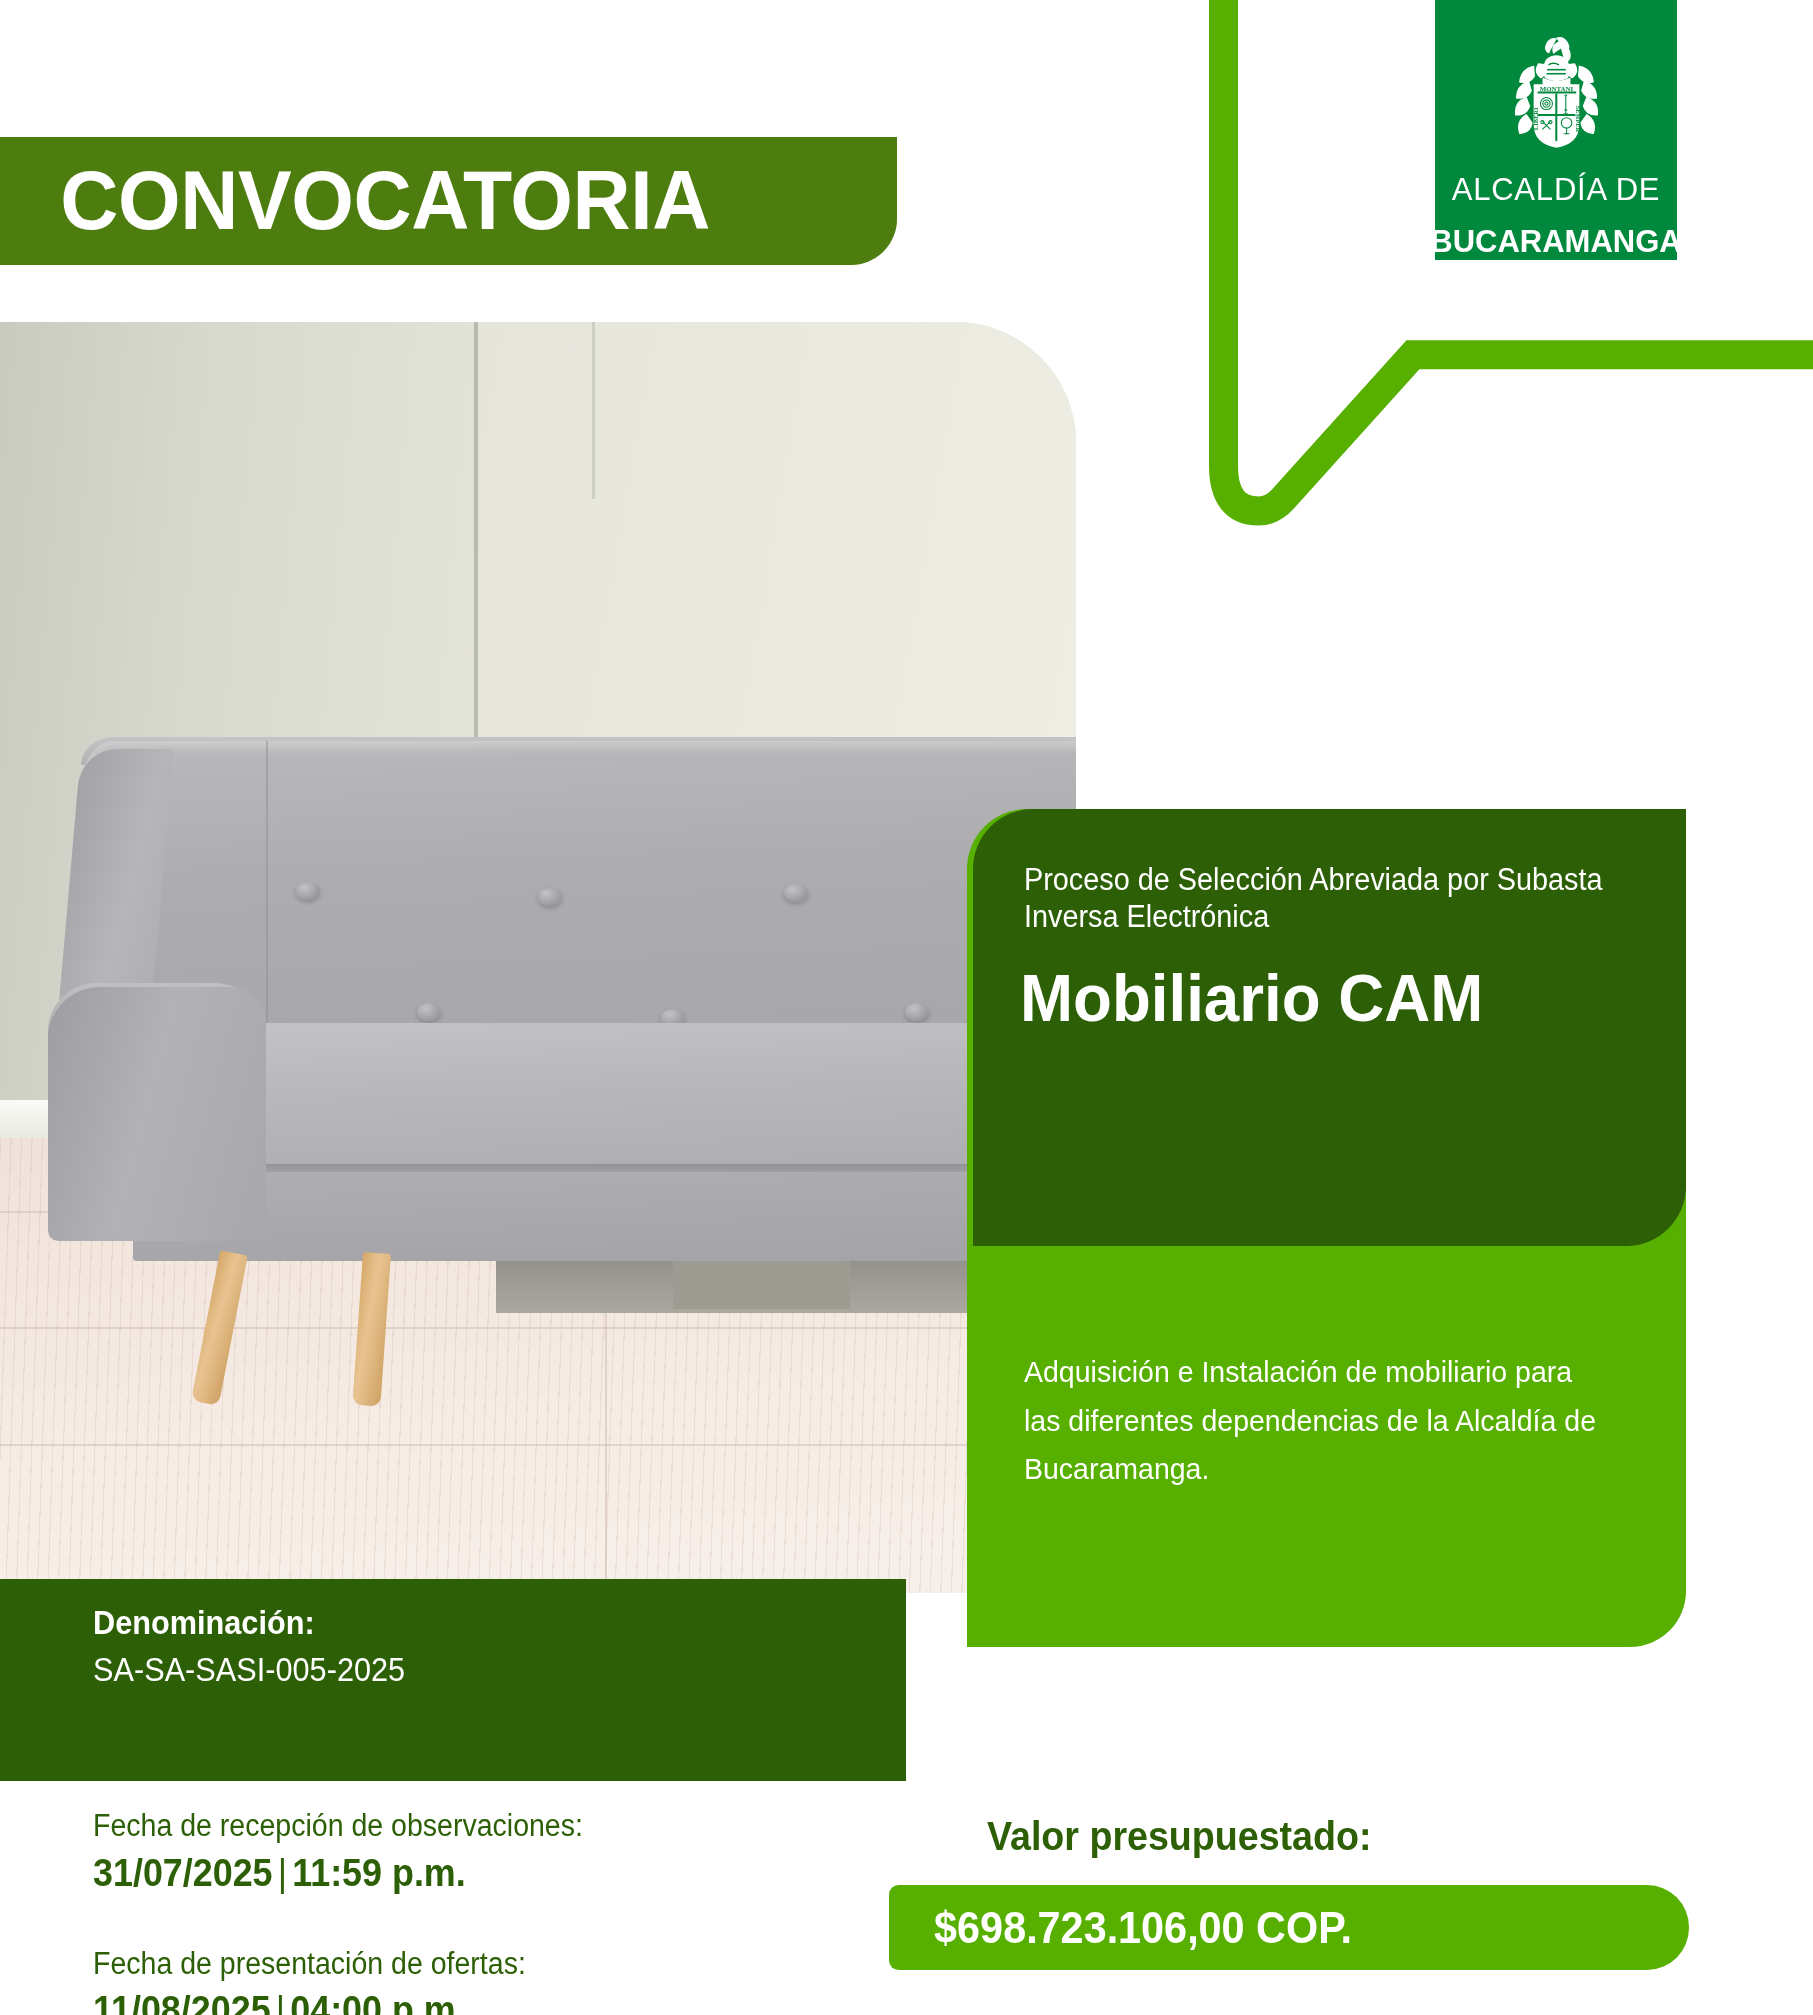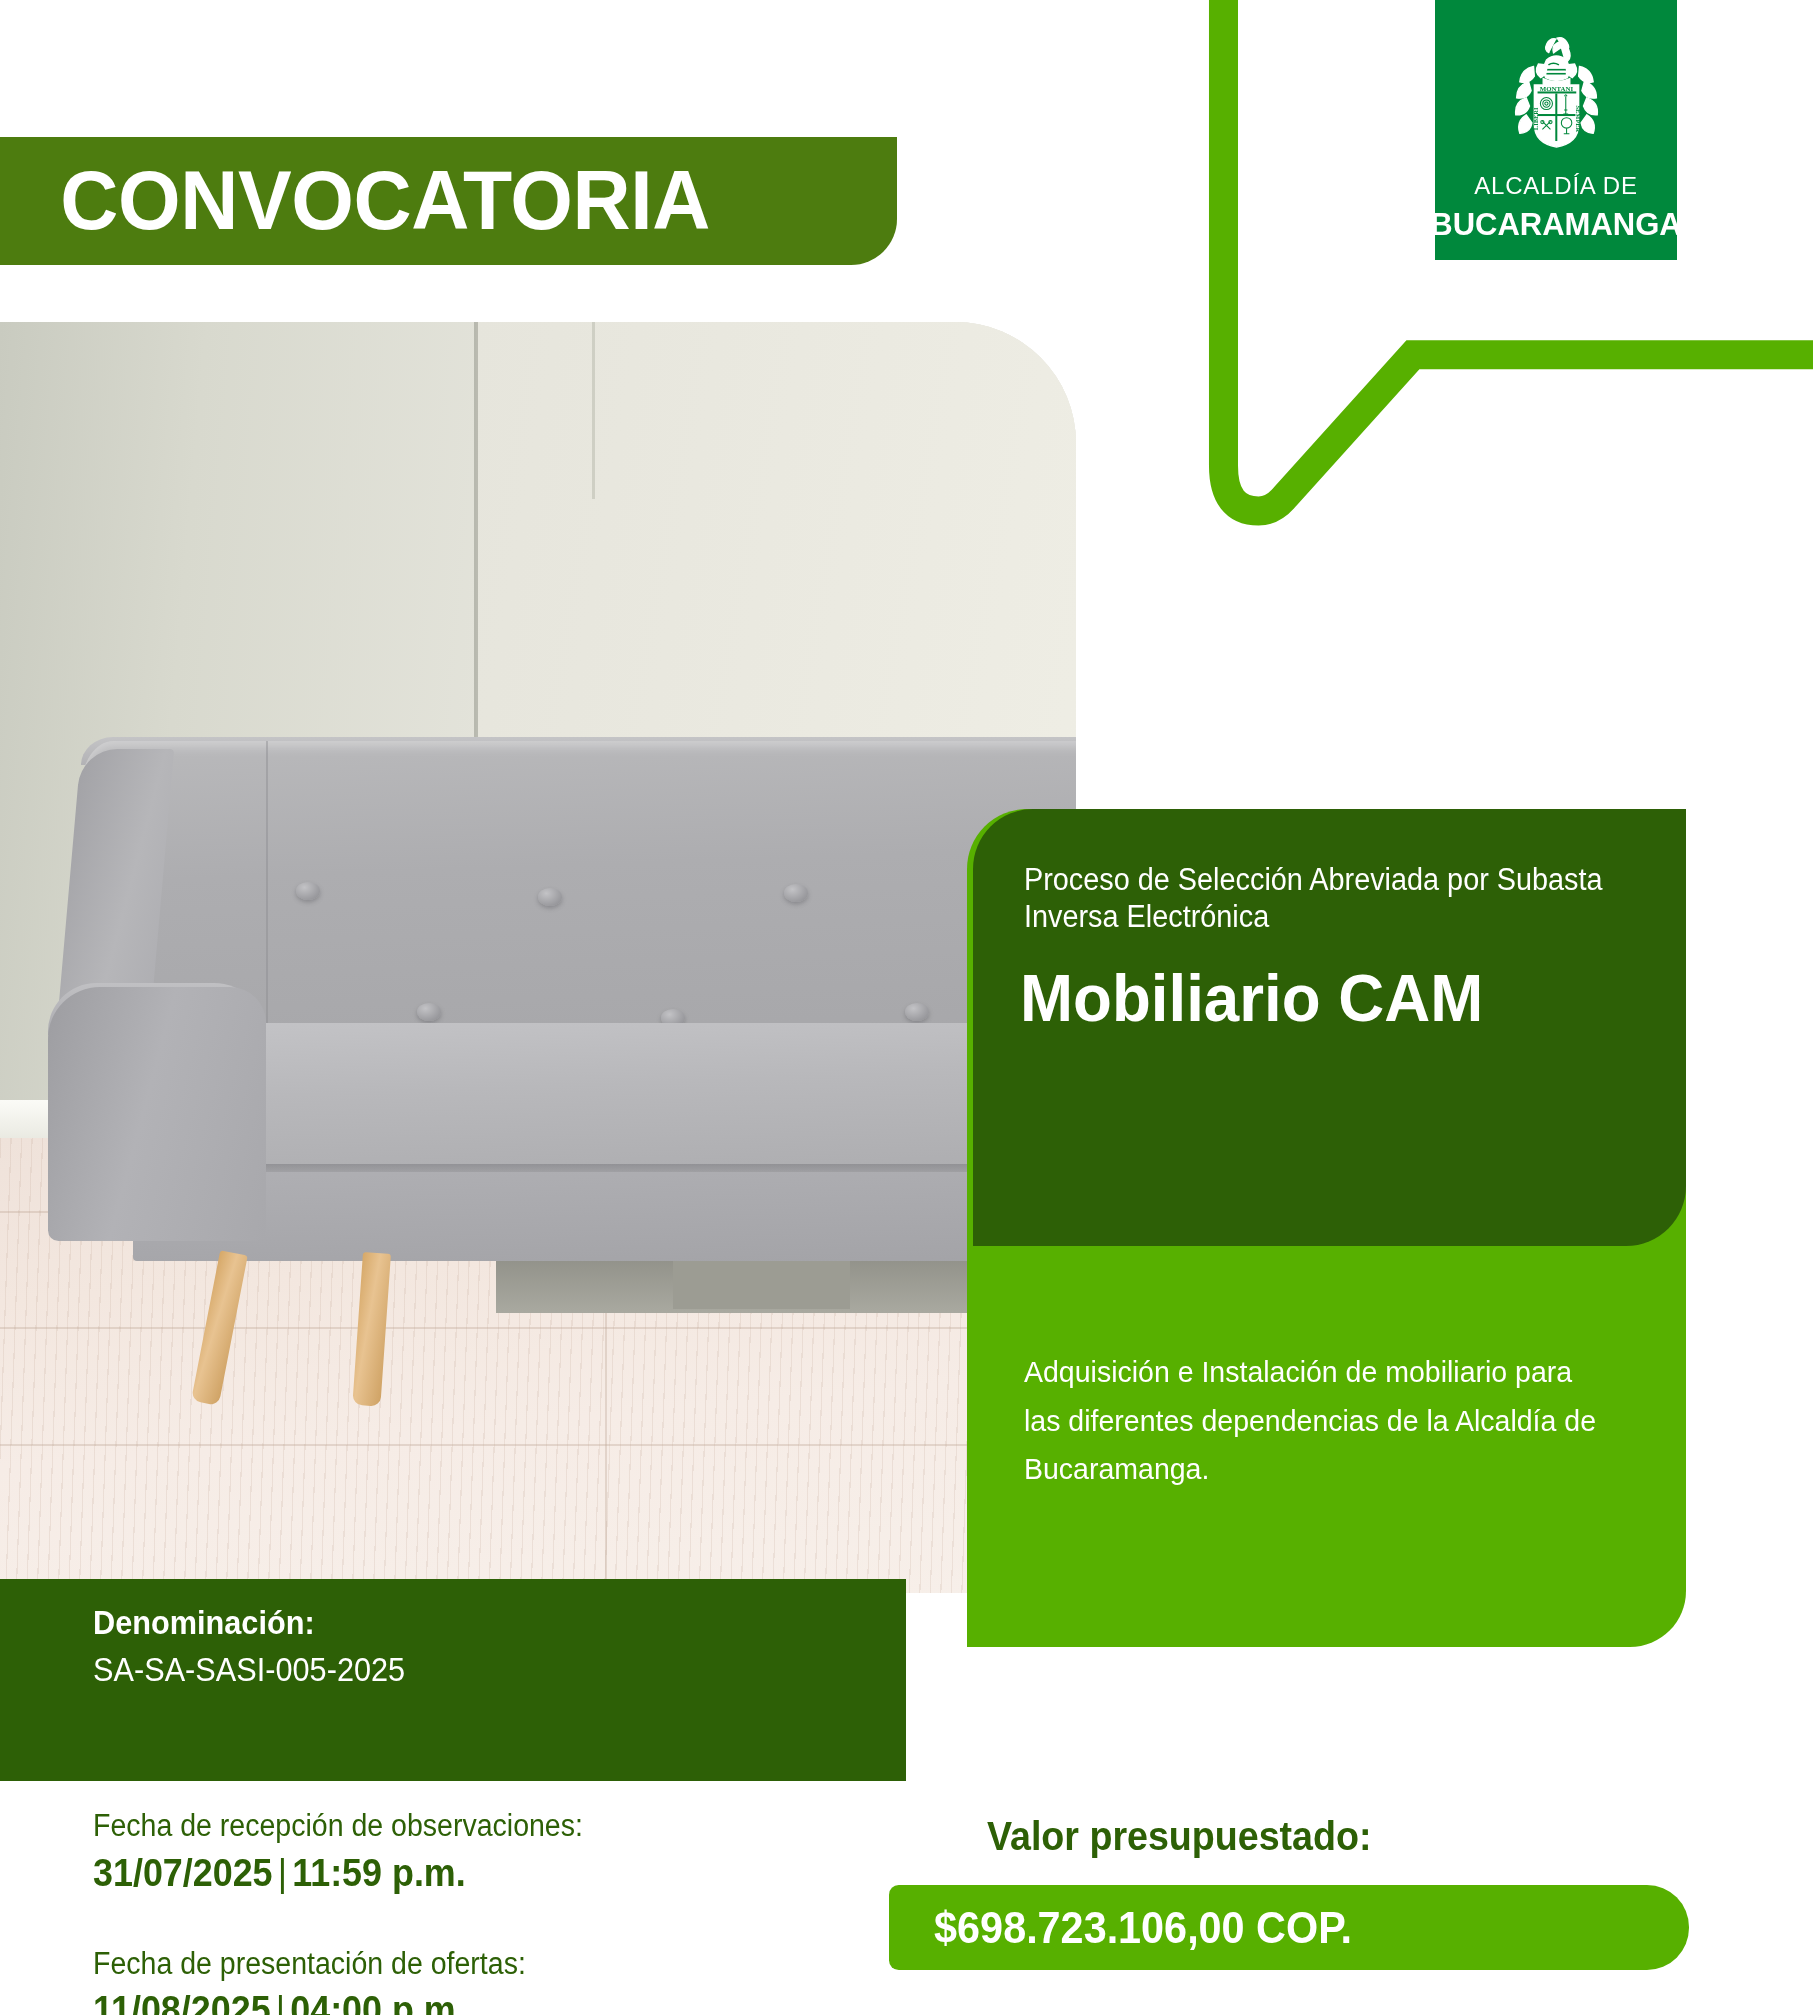--- a/index.html
+++ b/index.html
@@ -120,24 +120,24 @@
   .bubble-line{ position:absolute; left:1169px; top:0; width:645px; height:532px; }
 
   
   .logo{
     position:absolute; left:1435px; top:0; width:242px; height:260px;
     background:#00883c;
     display:flex; flex-direction:column; align-items:center; justify-content:flex-start;
   }
   .crest{ margin-top:35px; }
   .logo-l1{
-    color:#fff; font-size:24px; letter-spacing:0.8px; margin-top:10.5px; font-weight:400;
+    color:#fff; font-size:31px; letter-spacing:0.8px; margin-top:10.5px; font-weight:400;
   }
   .logo-l2{
-    color:#fff; font-size:31px; letter-spacing:0px; font-weight:bold; margin-top:7px;
+    color:#fff; font-size:31px; letter-spacing:0px; font-weight:bold; margin-top:16px;
   }
 
   
   .banner{
     position:absolute; left:0; top:137px; width:897px; height:128px;
     background:#4d7c0f;
     border-bottom-right-radius:46px;
     display:flex; align-items:center;
   }
   .banner-text{

